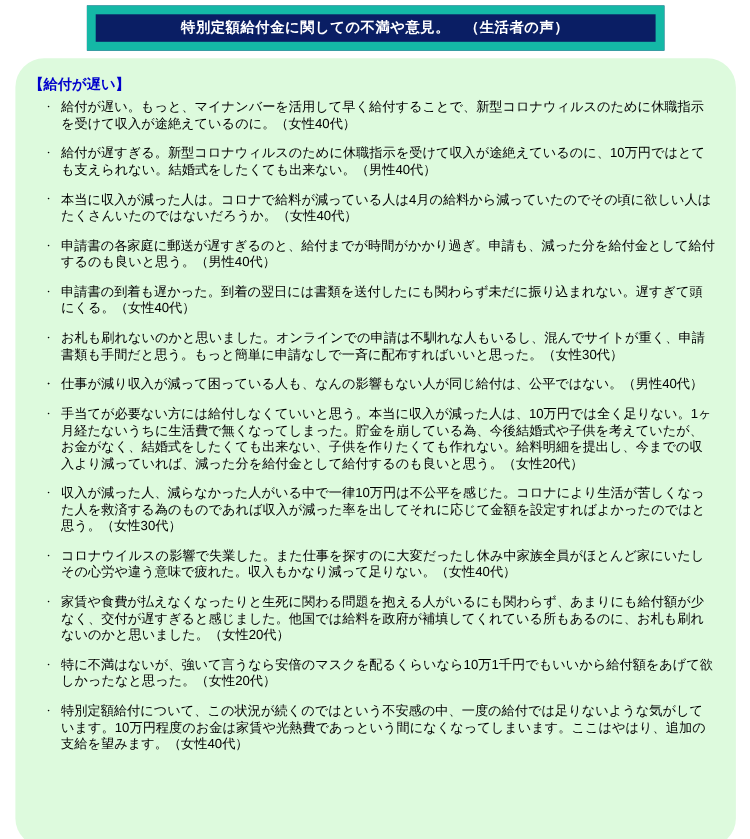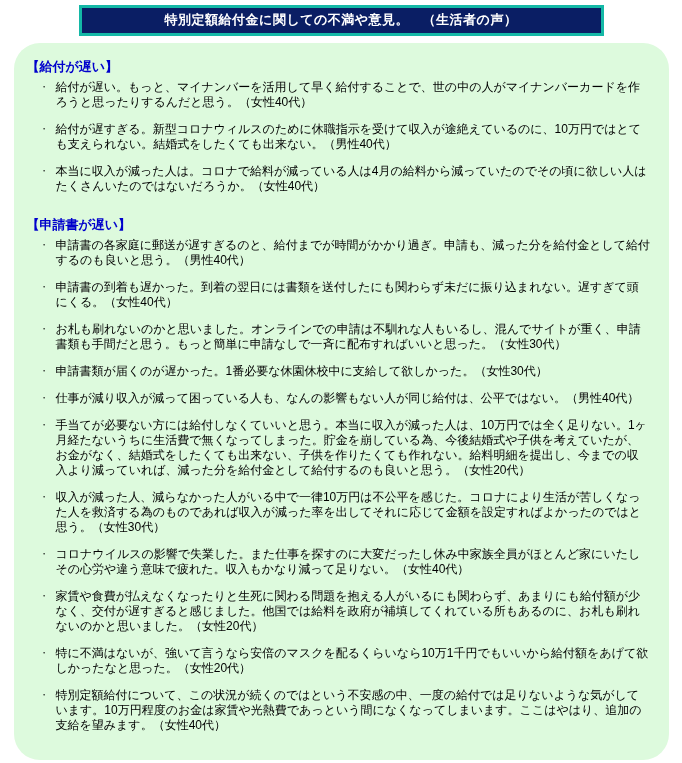--- a/index.html
+++ b/index.html
@@ -11,21 +11,21 @@
   body {
     width: 682px;
     height: 763px;
     overflow: hidden;
   }
   .titlebar {
     margin: 5px auto 0 auto;
     width: 525px;
     box-sizing: border-box;
     background: #0a1e64;
-    border: 3px solid #14b8a6;
+    border: 8px solid #14b8a6;
     color: #ffffff;
     font-size: 13px;
     font-weight: bold;
     text-align: center;
     padding: 3px 0 4px 0;
     letter-spacing: 0.5px;
   }
   .panel {
     margin: 7px auto 0 auto;
     width: 655px;
@@ -72,33 +72,32 @@
 
 <div class="titlebar">
   <span>特別定額給付金に関しての不満や意見。　（生活者の声）</span>
 </div>
 
 <div class="panel">
 
   <div class="section">
     <div class="section-title">【給付が遅い】</div>
     <ul class="opinions">
-      <li><span class="bullet">・</span><span>給付が遅い。もっと、マイナンバーを活用して早く給付することで、世の中の人がマイナンバーカードを作ろうと思ったりするんだと思う。（女性40代）</span></li>
+      <li><span class="bullet">・</span><span>給付が遅い。もっと、マイナンバーを活用して早く給付することで、新型コロナウィルスのために休職指示を受けて収入が途絶えているのに。（女性40代）</span></li>
       <li><span class="bullet">・</span><span>給付が遅すぎる。新型コロナウィルスのために休職指示を受けて収入が途絶えているのに、10万円ではとても支えられない。結婚式をしたくても出来ない。（男性40代）</span></li>
       <li><span class="bullet">・</span><span>本当に収入が減った人は。コロナで給料が減っている人は4月の給料から減っていたのでその頃に欲しい人はたくさんいたのではないだろうか。（女性40代）</span></li>
     </ul>
   </div>
 
   <div class="section">
-    <div class="section-title">【申請書が遅い】</div>
     <ul class="opinions">
       <li><span class="bullet">・</span><span>申請書の各家庭に郵送が遅すぎるのと、給付までが時間がかかり過ぎ。申請も、減った分を給付金として給付するのも良いと思う。（男性40代）</span></li>
       <li><span class="bullet">・</span><span>申請書の到着も遅かった。到着の翌日には書類を送付したにも関わらず未だに振り込まれない。遅すぎて頭にくる。（女性40代）</span></li>
       <li><span class="bullet">・</span><span>お札も刷れないのかと思いました。オンラインでの申請は不馴れな人もいるし、混んでサイトが重く、申請書類も手間だと思う。もっと簡単に申請なしで一斉に配布すればいいと思った。（女性30代）</span></li>
-      <li><span class="bullet">・</span><span>申請書類が届くのが遅かった。1番必要な休園休校中に支給して欲しかった。（女性30代）</span></li>
+      <li><span class="bullet">・</span></li>
     </ul>
   </div>
 
   <div class="section">
     <ul class="opinions">
       <li><span class="bullet">・</span><span>仕事が減り収入が減って困っている人も、なんの影響もない人が同じ給付は、公平ではない。（男性40代）</span></li>
       <li><span class="bullet">・</span><span>手当てが必要ない方には給付しなくていいと思う。本当に収入が減った人は、10万円では全く足りない。1ヶ月経たないうちに生活費で無くなってしまった。貯金を崩している為、今後結婚式や子供を考えていたが、お金がなく、結婚式をしたくても出来ない、子供を作りたくても作れない。給料明細を提出し、今までの収入より減っていれば、減った分を給付金として給付するのも良いと思う。（女性20代）</span></li>
       <li><span class="bullet">・</span><span>収入が減った人、減らなかった人がいる中で一律10万円は不公平を感じた。コロナにより生活が苦しくなった人を救済する為のものであれば収入が減った率を出してそれに応じて金額を設定すればよかったのではと思う。（女性30代）</span></li>
       <li><span class="bullet">・</span><span>コロナウイルスの影響で失業した。また仕事を探すのに大変だったし休み中家族全員がほとんど家にいたしその心労や違う意味で疲れた。収入もかなり減って足りない。（女性40代）</span></li>
     </ul>

